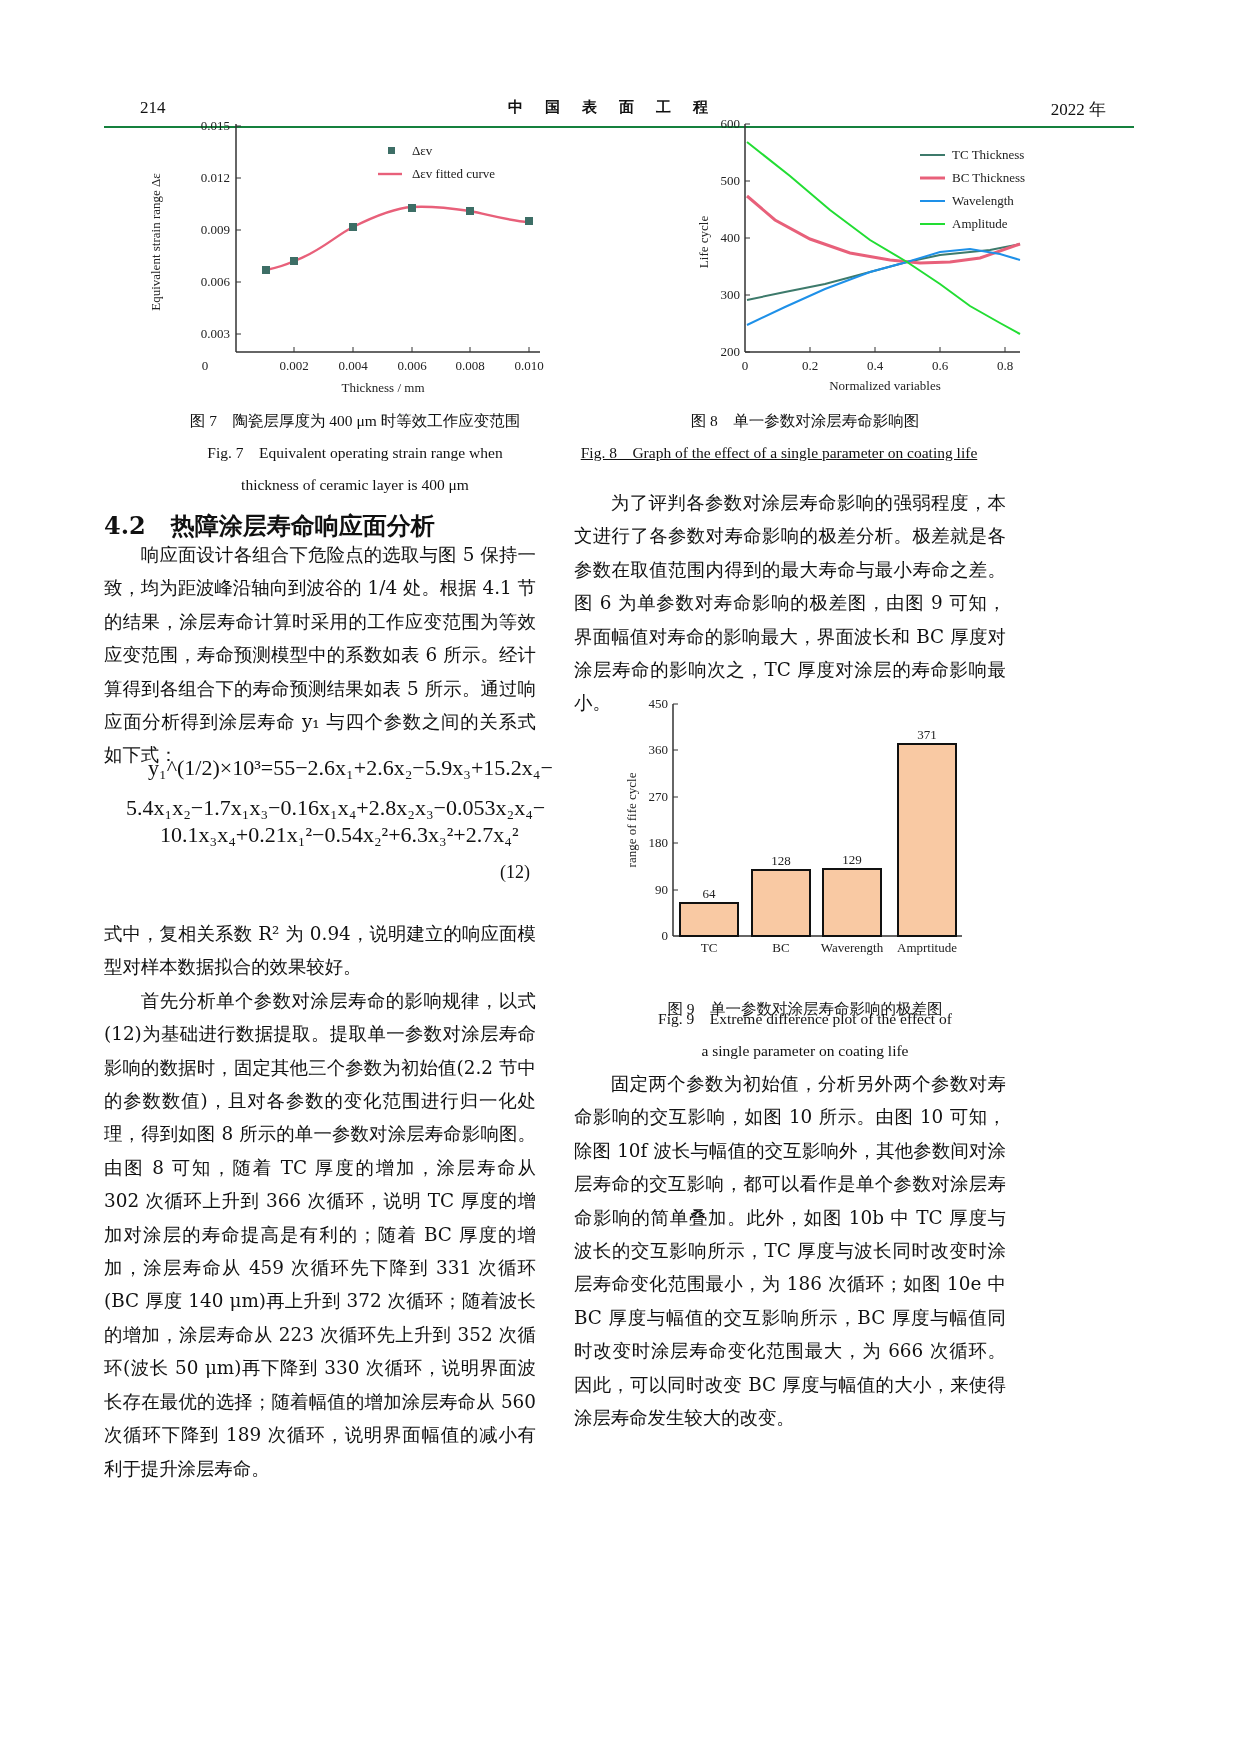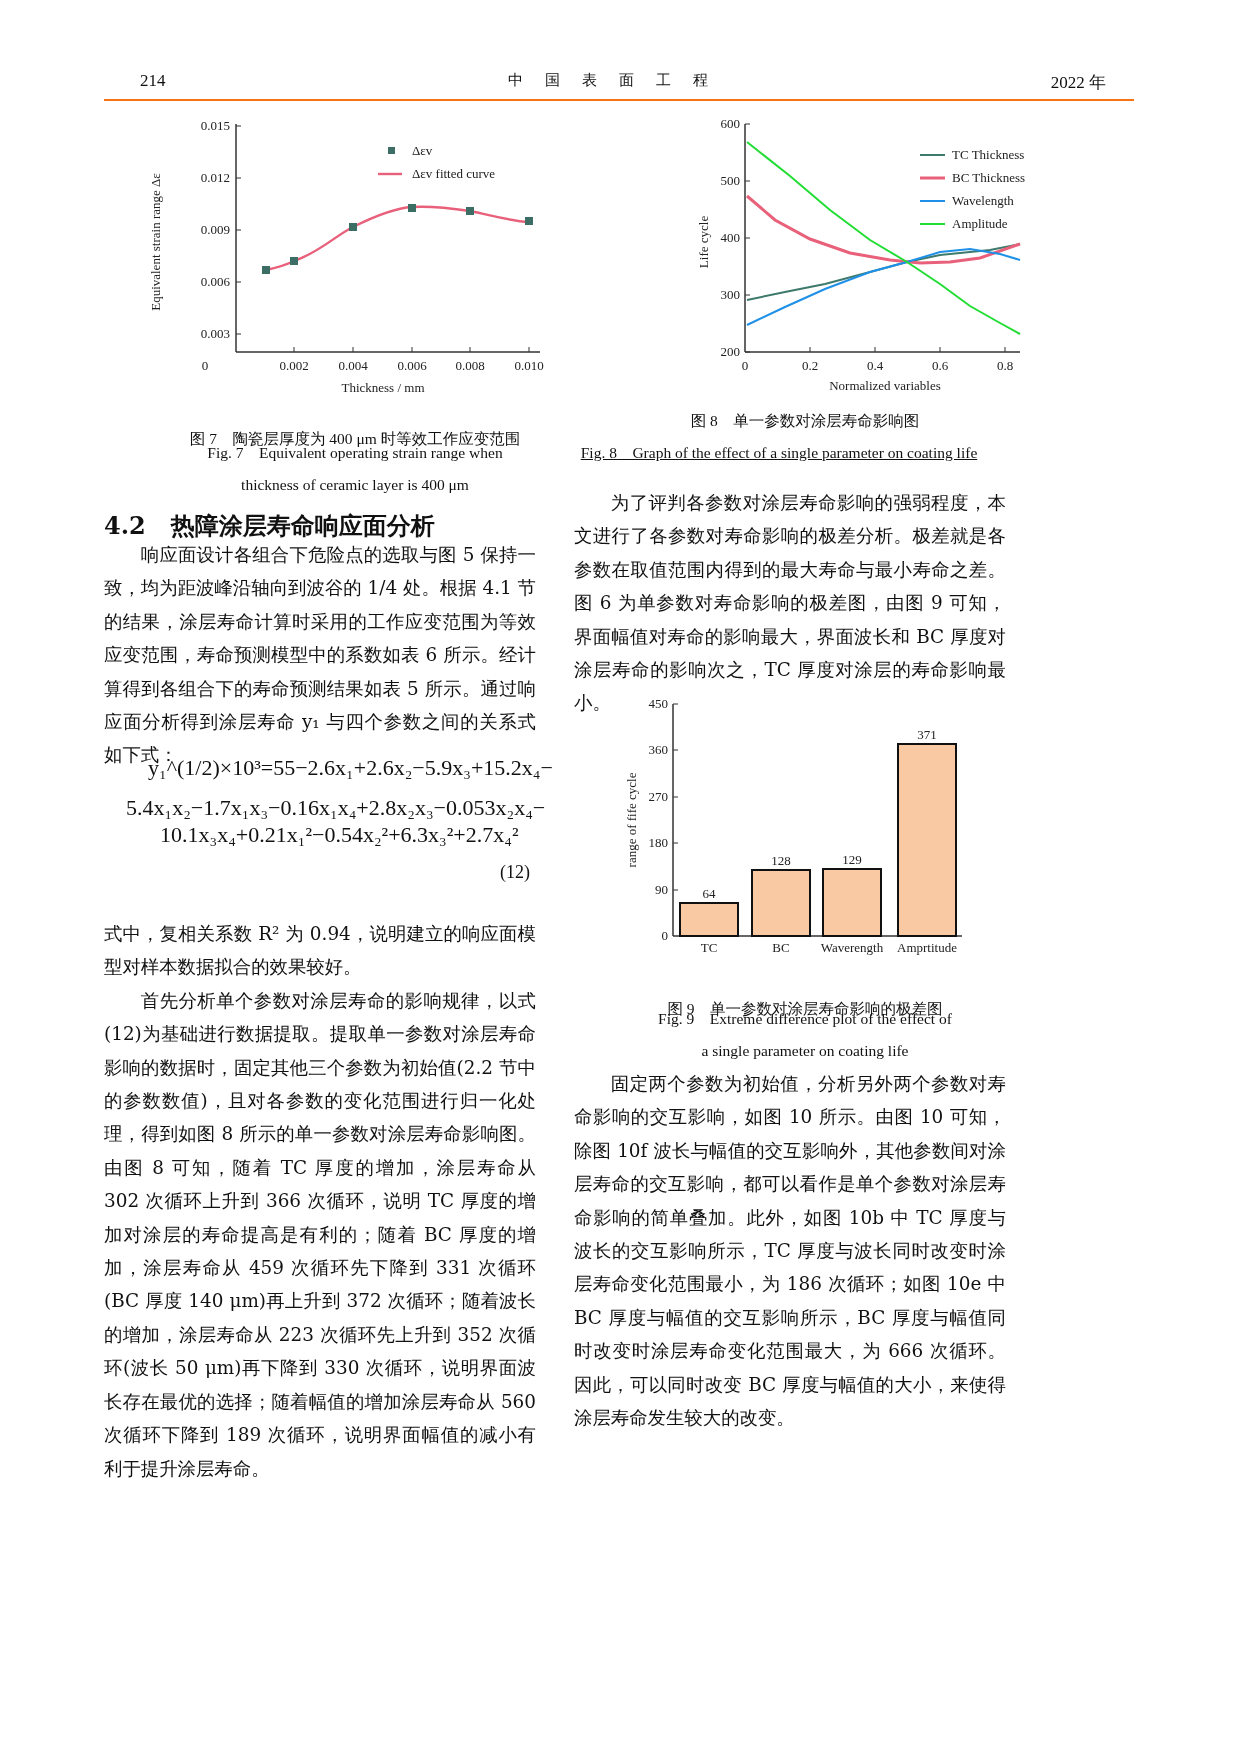--- a/index.html
+++ b/index.html
@@ -1,21 +1,21 @@
 <!DOCTYPE html>
 <html><head>
 <meta charset="utf-8">
 <style>
   html, body { margin:0; padding:0; background:#ffffff; }
   body { width:1241px; height:1755px; position:relative; overflow:hidden;
          font-family:"DejaVu Serif","Liberation Serif",serif; color:#111; }
   .abs { position:absolute; }
-  .header { left:104px; top:63px; width:1030px; height:36px; border-bottom:2px solid #f97316; }
+  .header { left:104px; top:90px; width:1030px; height:36px; border-bottom:2px solid #15803d; }
   .pg { position:absolute; left:36px; top:8px; font-size:17px; font-family:"Liberation Serif",serif; }
-  .jt { position:absolute; left:0; right:0; top:8px; text-align:center; font-size:15px; letter-spacing:22px; font-weight:normal; }
+  .jt { position:absolute; left:0; right:0; top:8px; text-align:center; font-size:15px; letter-spacing:22px; font-weight:bold; }
   .yr { position:absolute; right:28px; top:8px; font-size:17px; font-family:"Liberation Serif",serif; }
   .col { position:absolute; font-size:18.4px; line-height:33.4px; text-align:justify; }
   .col p { margin:0; }
   .ind { text-indent:2em; }
   .cap { position:absolute; text-align:center; font-size:15.5px; line-height:33px; font-family:"Liberation Serif",serif; }
   .h2 { position:absolute; font-size:24px; font-weight:bold; }
   .eq { position:absolute; font-family:"Liberation Serif",serif; font-size:22px; font-style:normal;text-align:center; }
   svg text { font-family:"Liberation Serif",serif; }
 </style>
 </head>
@@ -64,21 +64,21 @@
         <rect x="268" y="92" width="8" height="8"></rect>
       <rect x="326" y="95" width="8" height="8"></rect>
         <rect x="385" y="105" width="8" height="8"></rect>
     </g>
     <rect x="248" y="35" width="7" height="7" fill="#3d6e66"></rect>
     <text x="272" y="43">Δεv</text>
     <line x1="238" y1="62" x2="262" y2="62" stroke="#e8607a" stroke-width="2.4"></line>
     <text x="272" y="66">Δεv fitted curve</text>
   </g>
 </svg>
-<div class="cap" style="left:120px;top:404px;width:470px;margin-top:18px;">图 7　陶瓷层厚度为 400 μm 时等效工作应变范围</div>
+<div class="cap" style="left:120px;top:404px;width:470px;">图 7　陶瓷层厚度为 400 μm 时等效工作应变范围</div>
 <div class="cap" style="left:120px;top:436px;width:470px;">Fig. 7　Equivalent operating strain range when</div>
 <div class="cap" style="left:120px;top:468px;width:470px;">thickness of ceramic layer is 400 μm</div>
 
 <svg class="abs" style="left:600px;top:112px" width="440" height="290" viewBox="0 0 440 290">
   <g font-size="13" fill="#222">
     <line x1="145" y1="12" x2="145" y2="240" stroke="#333" stroke-width="1.5"></line>
     <line x1="145" y1="240" x2="420" y2="240" stroke="#333" stroke-width="1.5"></line>
     <g stroke="#333">
       <line x1="145" y1="12" x2="150" y2="12"></line>
         <line x1="145" y1="69" x2="150" y2="69"></line>

